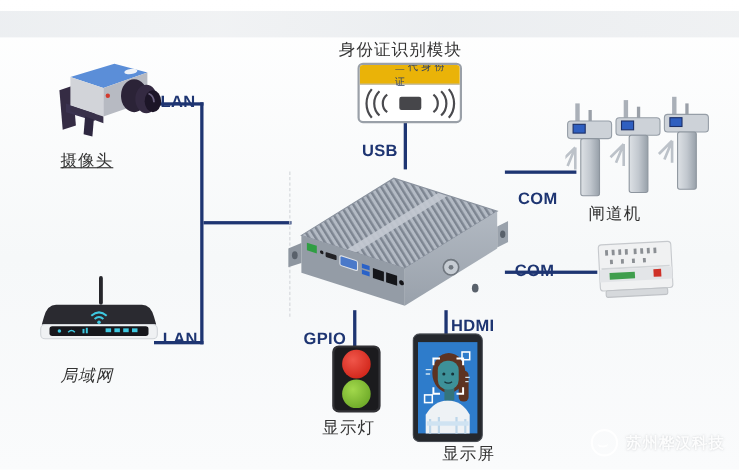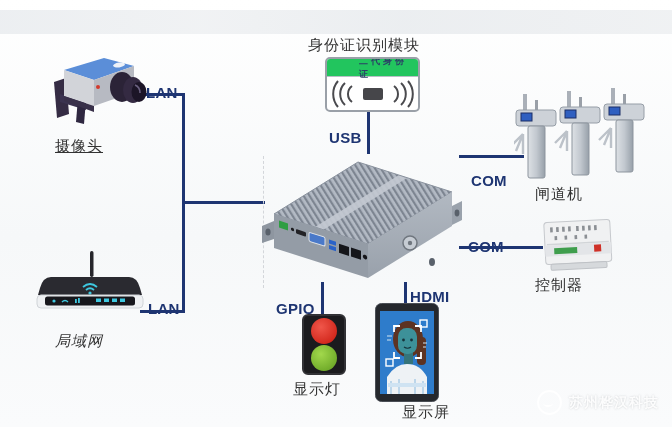--- a/index.html
+++ b/index.html
@@ -8,23 +8,23 @@
     background:linear-gradient(180deg,#ffffff 0%,#f6f8f9 55%,#fafbfc 100%);
     font-family:"Liberation Sans","DejaVu Sans",sans-serif;
   }
   .topband{position:absolute;left:0;top:10px;width:672px;height:24px;
     background:linear-gradient(90deg,#e9ecef 0%,#eef0f2 30%,#e8ebee 60%,#edeff1 100%);opacity:.85;}
   .line{position:absolute;background:#1e3572;}
   .port-label{position:absolute;color:#1e3572;font-weight:bold;font-size:15px;letter-spacing:.3px;margin-top:13px;}
   .dev-label{position:absolute;color:#333;font-size:15px;text-align:left;letter-spacing:1px;}
   .idmod{position:absolute;left:325px;top:57px;width:95px;height:55px;background:#fff;
     border:2px solid #9aa0a8;border-radius:5px;box-sizing:border-box;overflow:hidden;}
-  .idmod-band{height:17px;background:#22c55e;border-bottom:1px solid #b9bec6;
+  .idmod-band{height:17px;background:#eab308;border-bottom:1px solid #b9bec6;
     display:flex;align-items:center;justify-content:center;
-    font-size:9px;font-weight:bold;color:#2b3f66;letter-spacing:3px;padding-left:32px;}
+    font-size:9px;font-weight:normal;color:#2b3f66;letter-spacing:3px;padding-left:32px;}
   .idmod-body{height:34px;display:flex;align-items:center;justify-content:center;}
   .traffic{position:absolute;left:302px;top:314px;width:44px;height:61px;background:#1b1b1e;
     border:2px solid #323236;border-radius:6px;box-sizing:border-box;
     display:flex;flex-direction:column;align-items:center;justify-content:space-evenly;}
   .lamp{width:26px;height:26px;border-radius:50%;}
   .lamp-red{background:radial-gradient(circle at 38% 35%,#f0564a,#c8180d);}
   .lamp-green{background:radial-gradient(circle at 38% 35%,#a2d84c,#5f9c1e);}
   .hostedge{position:absolute;left:263px;top:156px;width:0;height:132px;border-left:1px dashed #d3d6da;}
   .watermark{position:absolute;right:13px;bottom:12px;display:flex;align-items:center;gap:7px;
     color:rgba(255,255,255,.92);}
@@ -205,21 +205,20 @@
         <rect x="38" y="18" width="2.6" height="4"></rect>
           <rect x="48" y="18" width="2.6" height="4"></rect>
       </g>
       <line x1="10" y1="26" x2="72" y2="26" stroke="#d2d5d8" stroke-width="1.5"></line>
       <rect x="8" y="27" width="66" height="11" fill="#e3e5e8"></rect>
       <rect x="17" y="30" width="23" height="6" fill="#3f9e4d"></rect>
       <rect x="57" y="28.5" width="7" height="7" fill="#cf3128"></rect>
       <rect x="13" y="46" width="56" height="6" rx="1.5" fill="#d6d9dc" stroke="#bfc2c6" stroke-width="1"></rect>
     </g>
   </svg>
-  <div class="dev-label" style="left:535px;top:276px;width:84px;">控制器</div>
 
   <div class="traffic">
     <div class="lamp lamp-red"></div>
     <div class="lamp lamp-green"></div>
   </div>
   <div class="dev-label" style="left:293px;top:380px;width:62px;">显示灯</div>
 
   <svg style="position:absolute;left:375px;top:303px;" width="64" height="99" viewBox="0 0 64 99">
     <rect x="0.5" y="0.5" width="63" height="98" rx="6" fill="#25282d" stroke="#4a4e55" stroke-width="1"></rect>
     <rect x="5" y="8" width="54" height="83" fill="#2e7ccb"></rect>

